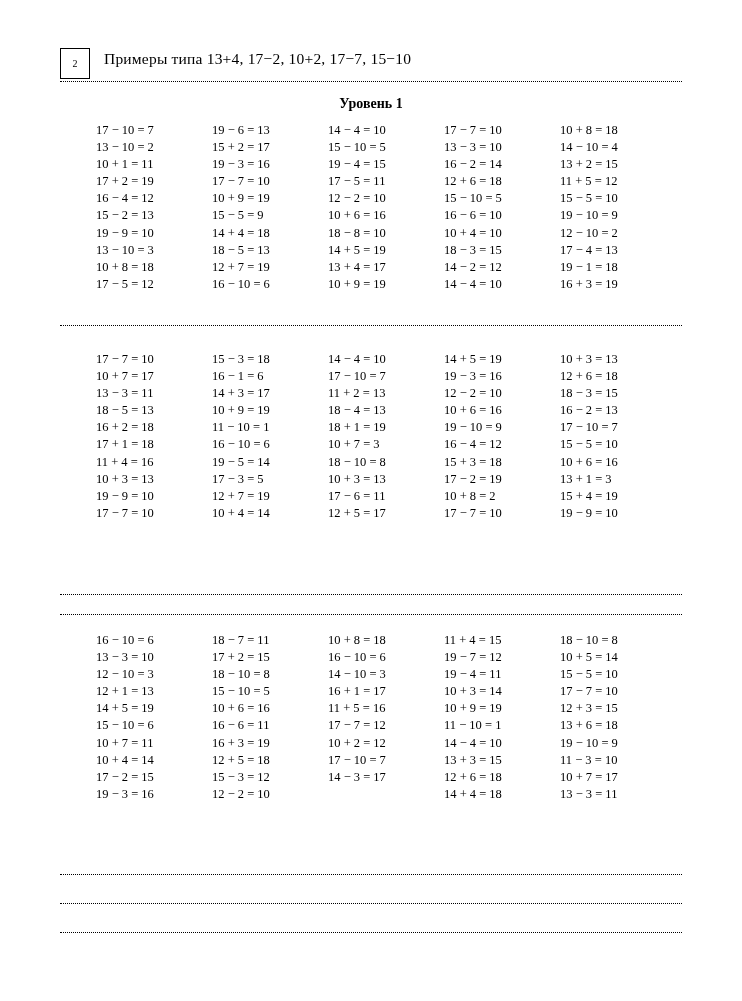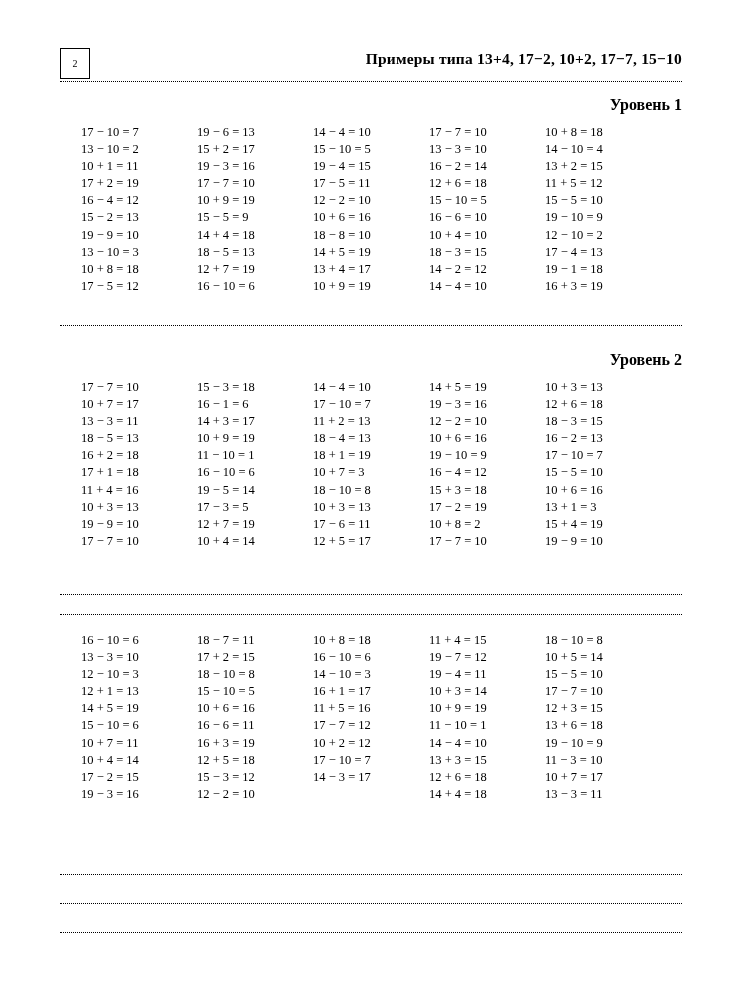--- a/index.html
+++ b/index.html
@@ -41,51 +41,51 @@
     align-items: center;
     justify-content: center;
     font-size: 10px;
     font-family: "Liberation Serif", serif;
   }
   .header-title {
     position: absolute;
     left: 44px;
     top: 2px;
     width: 578px;
-    text-align: right;
+    text-align: left;
     font-size: 15.5px;
-    font-weight: bold;
+    font-weight: normal;
     letter-spacing: 0.2px;
     font-family: "Liberation Serif", serif;
   }
   .header-rule {
     position: absolute;
     left: 0;
     top: 33px;
     width: 622px;
     border-top: 1px dotted #000;
     height: 0;
   }
 
   
   .section {
     position: absolute;
     left: 60px;
     width: 622px;
   }
   .section-title {
-    text-align: right;
-    font-size: 16px;
+    text-align: center;
+    font-size: 14px;
     font-weight: bold;
     font-family: "Liberation Serif", serif;
     margin: 0 0 10px 0;
   }
   .columns {
     display: flex;
-    justify-content: center;
+    justify-content: flex-end;
     padding: 0 6px 0 6px;
     box-sizing: border-box;
   }
   .column {
     width: 116px;
   }
   .expr {
     font-size: 12.5px;
     line-height: 17.1px;
     white-space: pre;
@@ -173,21 +173,20 @@
         <div class="expr">17 − 4 = 13</div>
         <div class="expr">19 − 1 = 18</div>
         <div class="expr">16 + 3 = 19</div>
       </div>
     </div>
   </div>
 
   <div class="divider" style="top:325px;"></div>
 
   <div class="section" style="top:351px;">
-    <div class="section-title">Уровень 2</div>
     <div class="columns">
       <div class="column">
         <div class="expr">17 − 7 = 10</div>
         <div class="expr">10 + 7 = 17</div>
         <div class="expr">13 − 3 = 11</div>
         <div class="expr">18 − 5 = 13</div>
         <div class="expr">16 + 2 = 18</div>
         <div class="expr">17 + 1 = 18</div>
         <div class="expr">11 + 4 = 16</div>
         <div class="expr">10 + 3 = 13</div>

